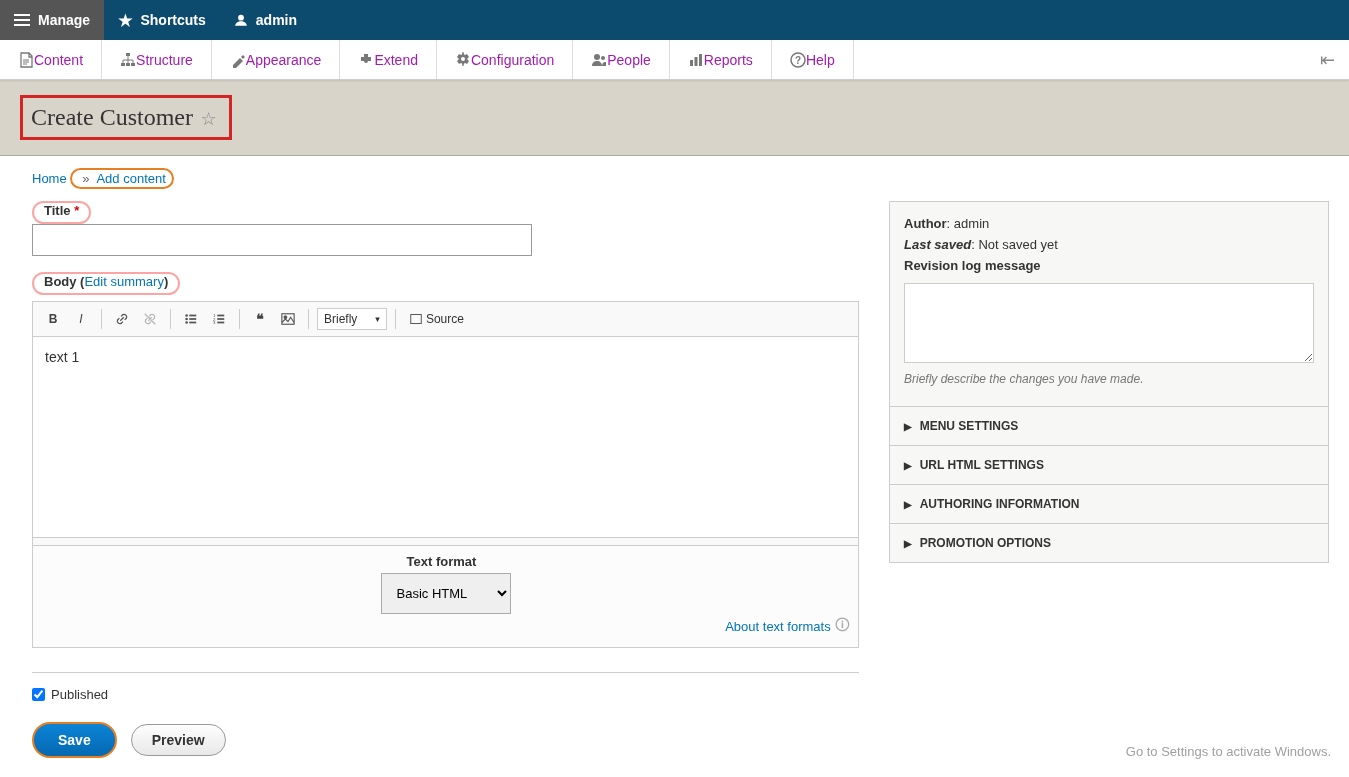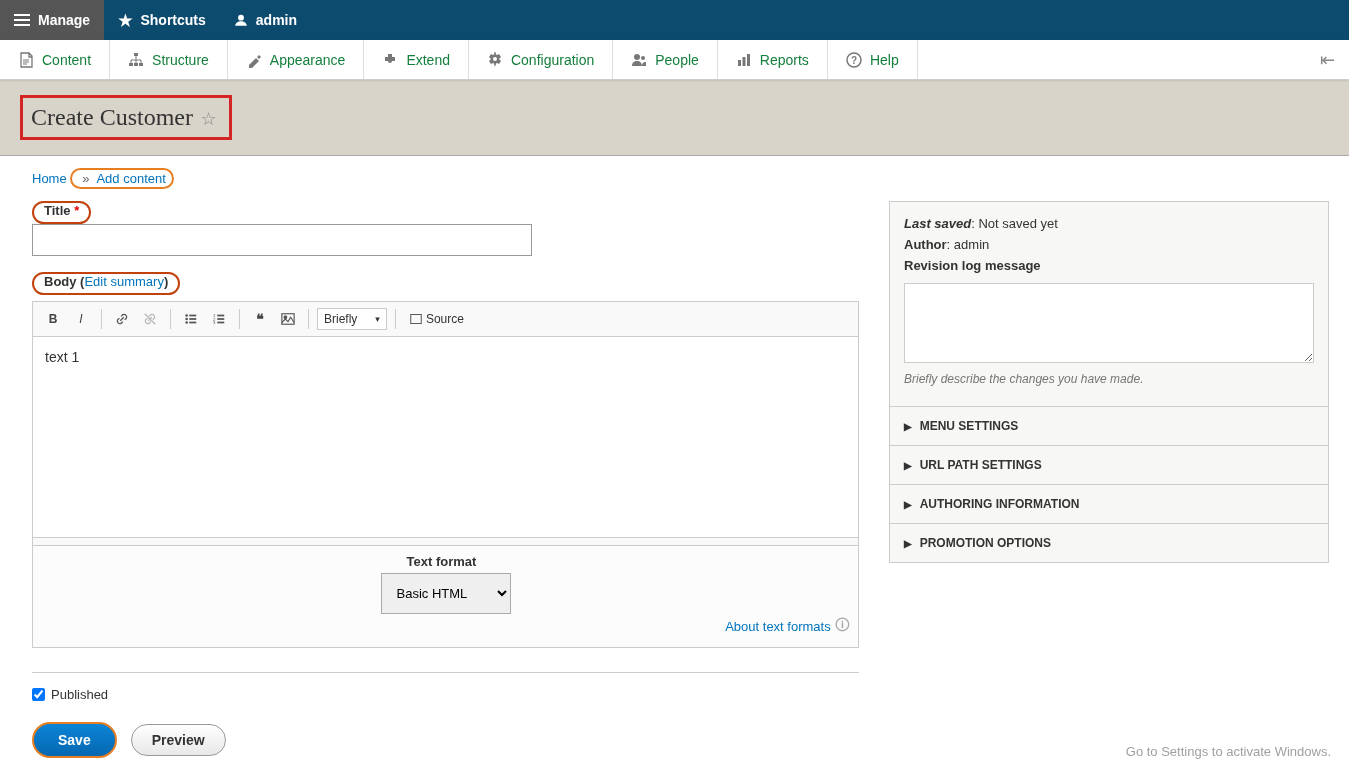--- a/index.html
+++ b/index.html
@@ -9,21 +9,21 @@
 .topbar { background: #0c4a6e; color: #fff; height: 40px; display: flex; align-items: stretch; }
 .topbar-item { display: flex; align-items: center; padding: 0 14px; gap: 8px; cursor: pointer; font-weight: bold; font-size: 14px; }
 .topbar-item.active { background: #555; }
 .hamburger { display: inline-block; width: 16px; }
 .hamburger span { display: block; height: 2px; background: #fff; margin: 3px 0; }
 .star-icon-white { font-size: 16px; }
 .user-icon { font-size: 14px; }
 
 
 .admin-menu { background: #fff; border-bottom: 1px solid #ccc; height: 40px; display: flex; align-items: stretch; box-shadow: 0 1px 2px rgba(0,0,0,0.1); position: relative; }
-.admin-menu-item { display: flex; align-items: center; padding: 0 18px; gap: 8px; cursor: pointer; border-right: 1px solid #ddd; font-size: 14px; color: #15803d; }
+.admin-menu-item { display: flex; align-items: center; padding: 0 18px; cursor: pointer; border-right: 1px solid #ddd; font-size: 14px; color: #a21caf; }
 .admin-menu-icon { width: 16px; height: 16px; display: inline-block; }
 .collapse-icon { margin-left: auto; padding: 0 14px; display: flex; align-items: center; color: #888; font-size: 18px; cursor: pointer; }
 
 
 .page-header-region { background: #d8d4ca; padding: 15px 20px; border-bottom: 1px solid #aaa; }
 .page-title-wrap { border: 3px solid #d42424; display: inline-block; padding: 6px 12px 6px 8px; }
 .page-title { font-size: 24px; font-weight: normal; color: #333; font-family: Georgia, "Times New Roman", serif; display: inline; }
 .star-outline { color: #888; font-size: 18px; margin-left: 4px; cursor: pointer; }
 
 
@@ -34,21 +34,21 @@
 
 
 .main-layout { display: flex; padding: 4px 20px 20px 32px; gap: 30px; }
 .main-col { flex: 1; min-width: 0; }
 .side-col { width: 440px; }
 
 
 .form-item { margin-bottom: 16px; }
 .form-item label { font-weight: bold; font-size: 13px; display: inline-block; margin-bottom: 4px; }
 .required-mark { color: #d00; }
-.hl-label { border: 2px solid #c2410c; border-radius: 16px; padding: 0px 10px; display: inline-block; }
+.hl-label { border: 2px solid #fca5a5; border-radius: 16px; padding: 0px 10px; display: inline-block; }
 input.text-input { border: 1px solid #999; padding: 6px; font-size: 13px; width: 500px; height: 32px; }
 
 
 .body-label-row { margin-bottom: 6px; }
 .edit-summary { color: #0074bd; font-weight: normal; cursor: pointer; }
 .ck-wrap { border: 1px solid #ccc; }
 .ck-toolbar { background: #f9f9f9; border-bottom: 1px solid #ccc; padding: 5px 8px; display: flex; align-items: center; gap: 4px; }
 .ck-btn { width: 24px; height: 24px; display: inline-flex; align-items: center; justify-content: center; border: 1px solid transparent; border-radius: 2px; cursor: pointer; font-size: 12px; color: #444; }
 .ck-sep { width: 1px; height: 20px; background: #ccc; margin: 0 4px; }
 .ck-format { border: 1px solid #ccc; padding: 3px 6px; font-size: 12px; background: #fff; cursor: pointer; display: inline-flex; align-items: center; gap: 18px; }
@@ -319,33 +319,33 @@
     <div class="button-row">
       <button class="btn btn-primary">Save</button>
       <button class="btn btn-secondary">Preview</button>
     </div>
 
   </div>
 
   <div class="side-col">
     <div class="side-panel">
       <div class="side-meta">
+        <p><b>Author</b>: <span>admin</span></p>
         <p><b><i>Last saved</i></b>: <span>Not saved yet</span></p>
-        <p><b>Author</b>: <span>admin</span></p>
         <p><b>Revision log message</b></p>
         <textarea style=""></textarea>
         <p class="hint">Briefly describe the changes you have made.</p>
       </div>
       <div class="side-accordion-item">
         <span class="tri">▶</span>
         <span>MENU SETTINGS</span>
       </div>
       <div class="side-accordion-item">
         <span class="tri">▶</span>
-        <span>URL PATH SETTINGS</span>
+        <span>URL HTML SETTINGS</span>
       </div>
       <div class="side-accordion-item">
         <span class="tri">▶</span>
         <span>AUTHORING INFORMATION</span>
       </div>
       <div class="side-accordion-item">
         <span class="tri">▶</span>
         <span>PROMOTION OPTIONS</span>
       </div>
     </div>

